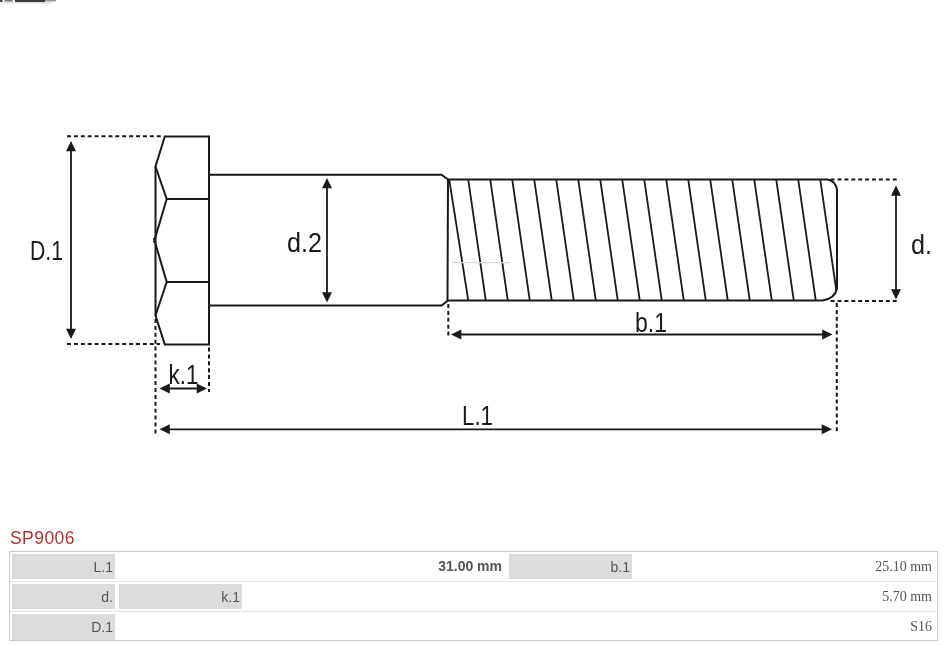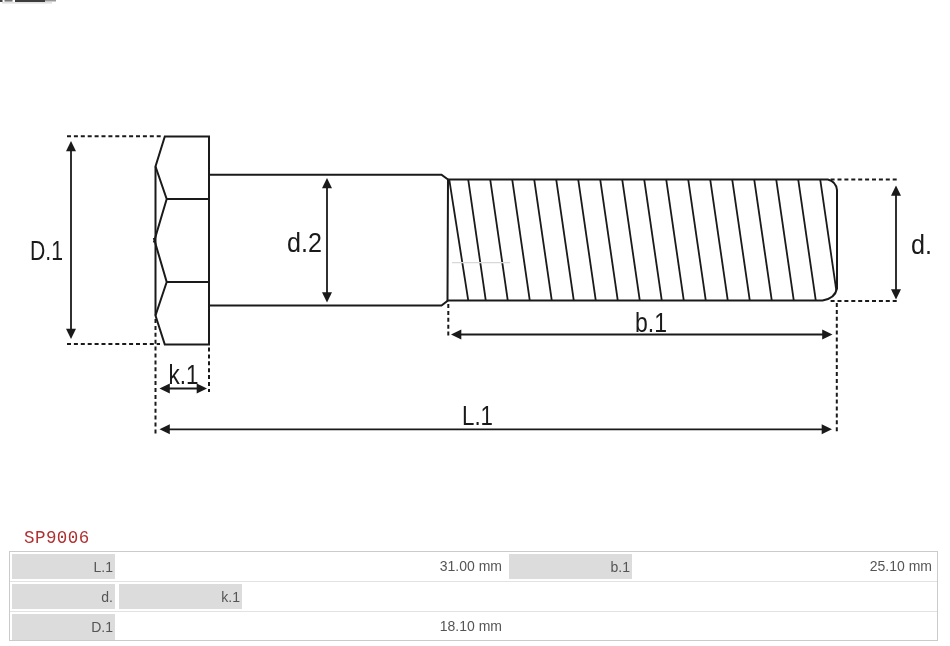--- a/index.html
+++ b/index.html
@@ -5,24 +5,24 @@
   html{margin:0;padding:0;background:#fff;width:950px;height:646px;overflow:hidden;}
   body{margin:0;padding:0;background:#fff;width:950px;height:646px;overflow:hidden;}
   body{font-family:"Liberation Sans", sans-serif;position:relative;}
   .tbl{position:absolute;left:9px;top:551px;width:929px;height:90px;border:1px solid #cbcbcb;box-sizing:border-box;background:#fff;}
   .row{position:relative;height:30px;display:flex;box-sizing:border-box;}
   .row.rb{border-bottom:1px solid #e2e2e2;}
   .cell{box-sizing:border-box;font-size:14px;color:#555;text-align:right;line-height:29px;padding:0 5px 0 0;}
   .lab{background:#dcdcdc;background-clip:content-box;padding:2px;line-height:24px;padding-right:2px;}
   .lab span{display:block;background:#dcdcdc;height:25px;line-height:26px;padding-right:2px;}
   .c1{width:107px;}
-  .c2{width:390px;}
+  .c2{width:390px;font-weight:bold;}
   .c3{width:127px;}
-  .c4{flex:1;}
-  .sp{position:absolute;left:24px;top:528px;font-size:17.5px;color:#b13031;letter-spacing:0.45px;font-family:Liberation Mono, monospace;}
+  .c4{flex:1;font-family:Liberation Serif, serif;}
+  .sp{position:absolute;left:10px;top:528px;font-size:17.5px;color:#b13031;letter-spacing:0.45px;}
 </style>
 </head>
 <body>
 
 <svg width="950" height="520" viewBox="0 0 950 520" style="position:absolute;left:0;top:0;">
 
   <g>
     <rect x="0" y="0" width="2.5" height="2" fill="#444"></rect>
     <rect x="4.5" y="0" width="8" height="1.6" fill="#777"></rect>
     <rect x="15" y="0" width="30" height="2.2" fill="#3d3d3d"></rect>
@@ -151,21 +151,22 @@
     <div class="cell c4">25.10 mm</div>
   </div>
 
   <div class="row rb">
     <div class="cell lab c1">
         <span>d.</span>
       </div>
     <div class="cell lab c3">
         <span>k.1</span>
       </div>
+    <div class="cell c4">5.70 mm</div>
   </div>
 
   <div class="row">
     <div class="cell lab c1">
         <span>D.1</span>
       </div>
-    <div class="cell c2">18.10 mm</div>
+    <div class="cell c4">S16</div>
   </div>
 </div>
 
 </body></html>

